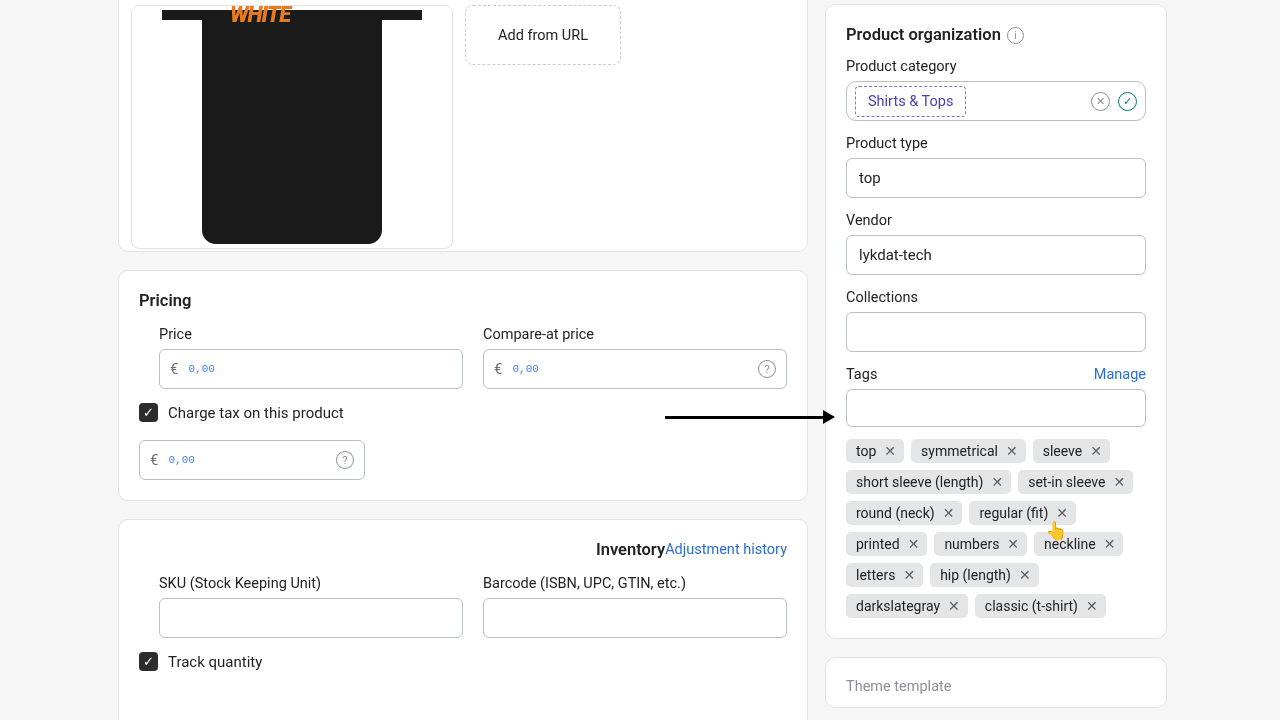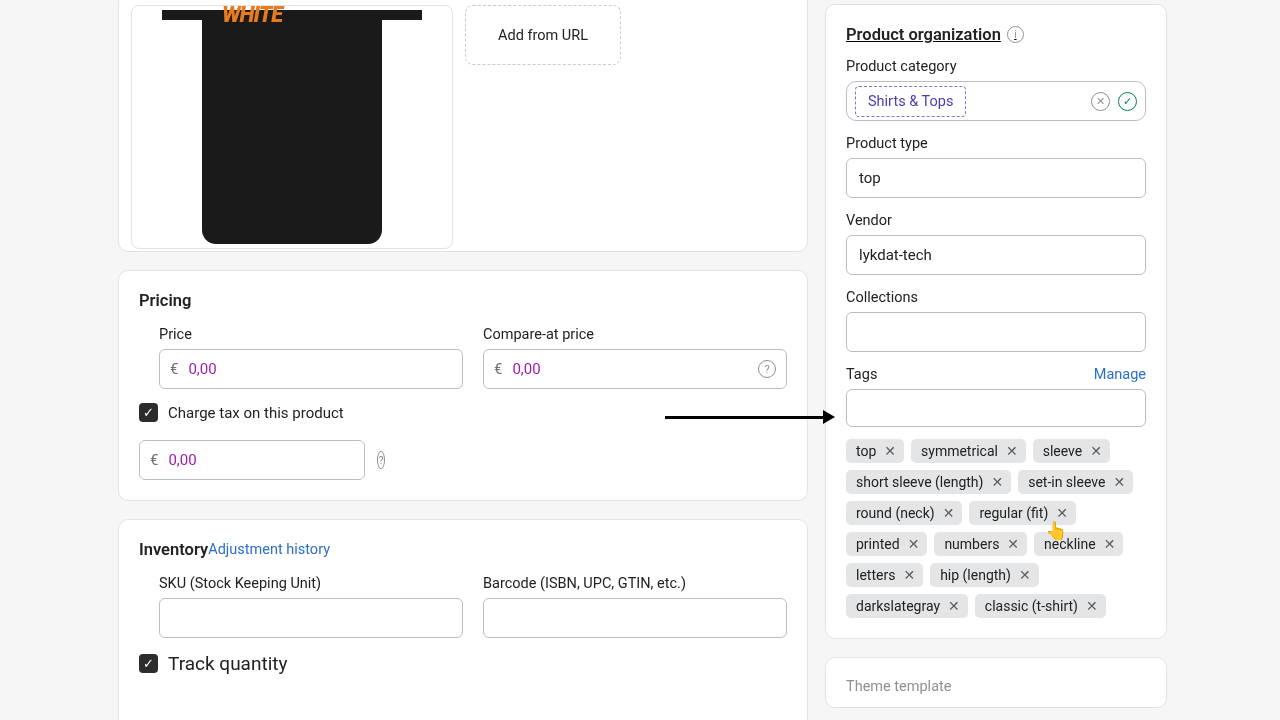--- a/index.html
+++ b/index.html
@@ -6,31 +6,31 @@
 body { background: #f6f6f7; overflow: hidden; width: 1280px; height: 720px; position: relative; }
 .card { background: #fff; border: 1px solid #e1e3e5; border-radius: 10px; padding: 20px; margin-bottom: 18px; }
 .main-col { position: absolute; left: 118px; top: 0; width: 690px; }
 .side-col { position: absolute; left: 825px; top: 0; width: 342px; }
 .media-card { padding: 12px; height: 260px; display: flex; gap: 12px; margin-top: -8px; }
 .img-box { width: 322px; height: 244px; border: 1px solid #e1e3e5; border-radius: 8px; background: #fff; display: flex; align-items: center; justify-content: center; }
 .tshirt { position: relative; width: 260px; height: 234px; }
 .tshirt-body { position: absolute; left: 40px; top: 0; width: 180px; height: 234px; background: #1a1a1a; border-radius: 4px 4px 14px 14px; }
 .tshirt-sleeve-l { position: absolute; left: 0; top: 0px; width: 55px; height: 10px; background: #1a1a1a;  }
 .tshirt-sleeve-r { position: absolute; right: 0; top: 0px; width: 55px; height: 10px; background: #1a1a1a;  }
-.tshirt-print { position: absolute; left: 60px; top: -8px; color: #e67a1f; font-weight: 900; font-size: 22px; letter-spacing: -1px; font-style: italic; }
+.tshirt-print { position: absolute; left: 68px; top: -8px; color: #e67a1f; font-weight: 900; font-size: 22px; letter-spacing: -1px; font-style: italic; }
 .add-url { width: 156px; height: 60px; border: 1px dashed #c9cccf; border-radius: 8px; display: flex; align-items: center; justify-content: center; color: #202223; font-size: 14.5px; }
 .card-title { font-size: 16.5px; font-weight: 600; color: #202223; margin-bottom: 16px; }
-.card-header { display: flex; justify-content: flex-start; align-items: center; margin-bottom: 16px; }
+.card-header { display: flex; justify-content: flex-end; align-items: center; margin-bottom: 16px; }
 .link { color: #2c6ecb; font-size: 14.5px; cursor: pointer; }
 .row { display: flex; gap: 20px; margin-bottom: 14px; margin-left: 20px; }
 .field { flex: 1; }
 .field-label { font-size: 14.5px; color: #202223; margin-bottom: 6px; display: block; }
 .input-wrap { position: relative; display: flex; align-items: center; border: 1px solid #babfc3; border-radius: 6px; height: 40px; background: #fff; }
 .input-prefix { padding: 0 10px; color: #6d7175; font-size: 15px; }
-.input { border: none; outline: none; flex: 1; font-size: 15px; color: #a21caf; background: transparent; padding: 0 10px 0 0; }
+.input { border: none; outline: none; flex: 1; font-size: 11px; color: #3b82f6; background: transparent; padding: 0 10px 0 0; font-family: Liberation Mono, monospace; }
 .input-full { border: none; outline: none; flex: 1; font-size: 15px; color: #202223; background: transparent; padding: 0 12px; }
 .help-icon { width: 18px; height: 18px; border: 1.5px solid #8c9196; border-radius: 50%; display: flex; align-items: center; justify-content: center; font-size: 11px; color: #8c9196; margin-right: 10px; cursor: pointer; }
 .checkbox-row { display: flex; align-items: center; gap: 10px; margin-bottom: 18px; }
 .checked-box { width: 19px; height: 19px; background: #2c2c2c; border-radius: 4px; display: flex; align-items: center; justify-content: center; cursor: pointer; }
 .check { color: #fff; font-size: 13px; }
 .side-label { font-size: 14.5px; color: #202223; margin-bottom: 6px; display: block; }
 .side-input { width: 100%; height: 40px; border: 1px solid #babfc3; border-radius: 6px; padding: 0 12px; font-size: 15px; color: #202223; background: #fff; outline: none; }
 .cat-wrap { position: relative; height: 40px; border: 1px solid #babfc3; border-radius: 10px; display: flex; align-items: center; padding: 0 8px; gap: 8px; margin-bottom: 14px; }
 .cat-chip { border: 1.5px dashed #8a6fd4; color: #4b3db8; border-radius: 4px; padding: 6px 12px; font-size: 14.5px; }
 .cat-actions { position: absolute; right: 8px; display: flex; gap: 8px; align-items: center; }
@@ -42,21 +42,21 @@
 .tags-list { display: flex; flex-wrap: wrap; gap: 7px; }
 .tag { background: #e4e5e7; border-radius: 5px; padding: 4px 6px 4px 10px; font-size: 14px; color: #202223; display: inline-flex; align-items: center; gap: 6px; }
 .tag-x { font-size: 14px; color: #5c5f62; cursor: pointer; padding: 0 2px; }
 .arrow { position: absolute; left: 665px; top: 410px; width: 170px; height: 14px; }
 .arrow-line { position: absolute; left: 0; top: 6px; width: 160px; height: 2.5px; background: #000; }
 .arrow-head { position: absolute; right: 0px; top: 0; width: 0; height: 0; border-left: 12px solid #000; border-top: 7px solid transparent; border-bottom: 7px solid transparent; }
 .cursor { position: absolute; left: 1045px; top: 520px; font-size: 18px; pointer-events: none; }
 .side-card-org { padding: 20px; margin-top: 4px; }
 .side-block { margin-bottom: 14px; }
 .inventory-card { height: 240px; }
-.org-title-row { display:flex; align-items:center; margin-bottom:14px;text-decoration:underline;}
+.org-title-row { display:flex; align-items:flex-end; margin-bottom:14px;}
 </style>
 </head>
 <body>
 
 <div class="main-col">
   <div class="card media-card">
     <div class="img-box">
       <div class="tshirt">
         <div class="tshirt-sleeve-l"></div>
         <div class="tshirt-sleeve-r"></div>
@@ -118,21 +118,21 @@
         <label class="field-label">Barcode (ISBN, UPC, GTIN, etc.)</label>
         <div class="input-wrap">
             <input class="input-full" style="">
           </div>
       </div>
     </div>
     <div class="checkbox-row" style="margin-top:6px;">
       <div class="checked-box">
           <span class="check">✓</span>
         </div>
-      <span style="font-size:19px;color:#202223;">Track quantity</span>
+      <span style="font-size:15px;color:#202223;">Track quantity</span>
     </div>
   </div>
 </div>
 
 <div class="side-col">
   <div class="card side-card-org">
     <div class="org-title-row">
       <span style="font-size:16.5px;font-weight:600;color:#202223;">Product organization</span>
       <span class="info-icon">i</span>
     </div>

